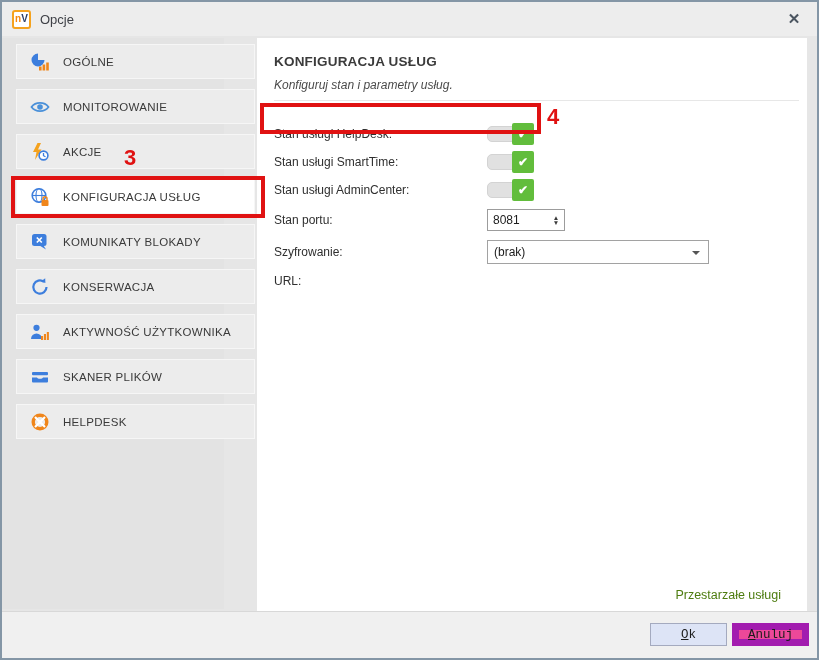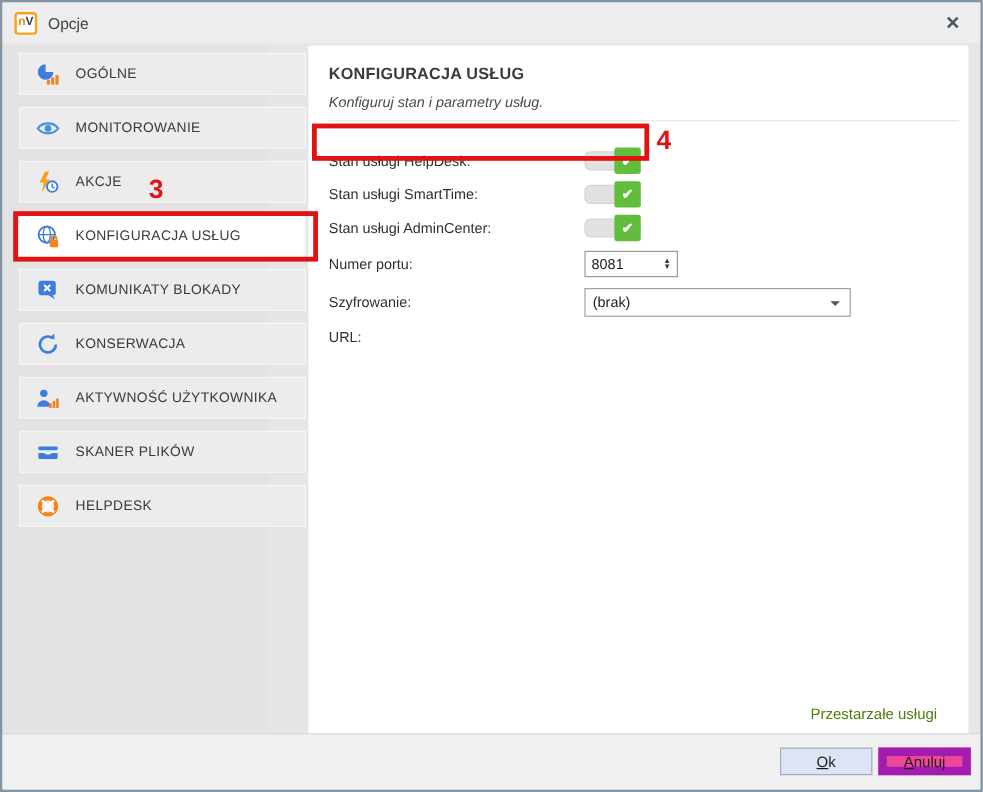--- a/index.html
+++ b/index.html
@@ -127,21 +127,21 @@
     outline: none;
   }
   
   .panel-link {
     position: absolute; right: 26px; bottom: 10px;
     font-size: 12.5px; color: #4d7c0f; cursor: pointer;
   }
   
   .footer {
     position: absolute; left: 0; right: 0; bottom: 0; height: 47px;
-    background: #f0f0f0; border-top: 1px solid #d8d8d8;
+    background: #f0f0f0; border-top: 1px solid #d8d8d8; font-family: Liberation Mono, monospace;
   }
   .btn {
     position: absolute; top: 11px; width: 77px; height: 23px;
     font-size: 12.5px; color: #1c1c1c;
     display: flex; align-items: center; justify-content: center;
     cursor: pointer;
   }
   .btn-ok { right: 90px; background: #dde4f6; border: 1px solid #a4aabf; }
   .btn-cancel { right: 8px; background: #ec4899; border: 7px solid #a21caf; }
   .u { text-decoration: underline; }
@@ -281,21 +281,21 @@
 
       <div class="form-row">
         <div class="form-label">Stan usługi AdminCenter:</div>
         <div class="toggle">
           <div class="toggle-track"></div>
           <div class="toggle-thumb">✔</div>
         </div>
       </div>
 
       <div class="form-row h32">
-        <div class="form-label">Numer portu:</div>
+        <div class="form-label">Stan portu:</div>
         <div class="spinner">
           <span class="spinner-value">8081</span>
           <span class="spinner-arrows">
             <span>▲</span>
             <span>▼</span>
           </span>
         </div>
       </div>
 
       <div class="form-row h31">

